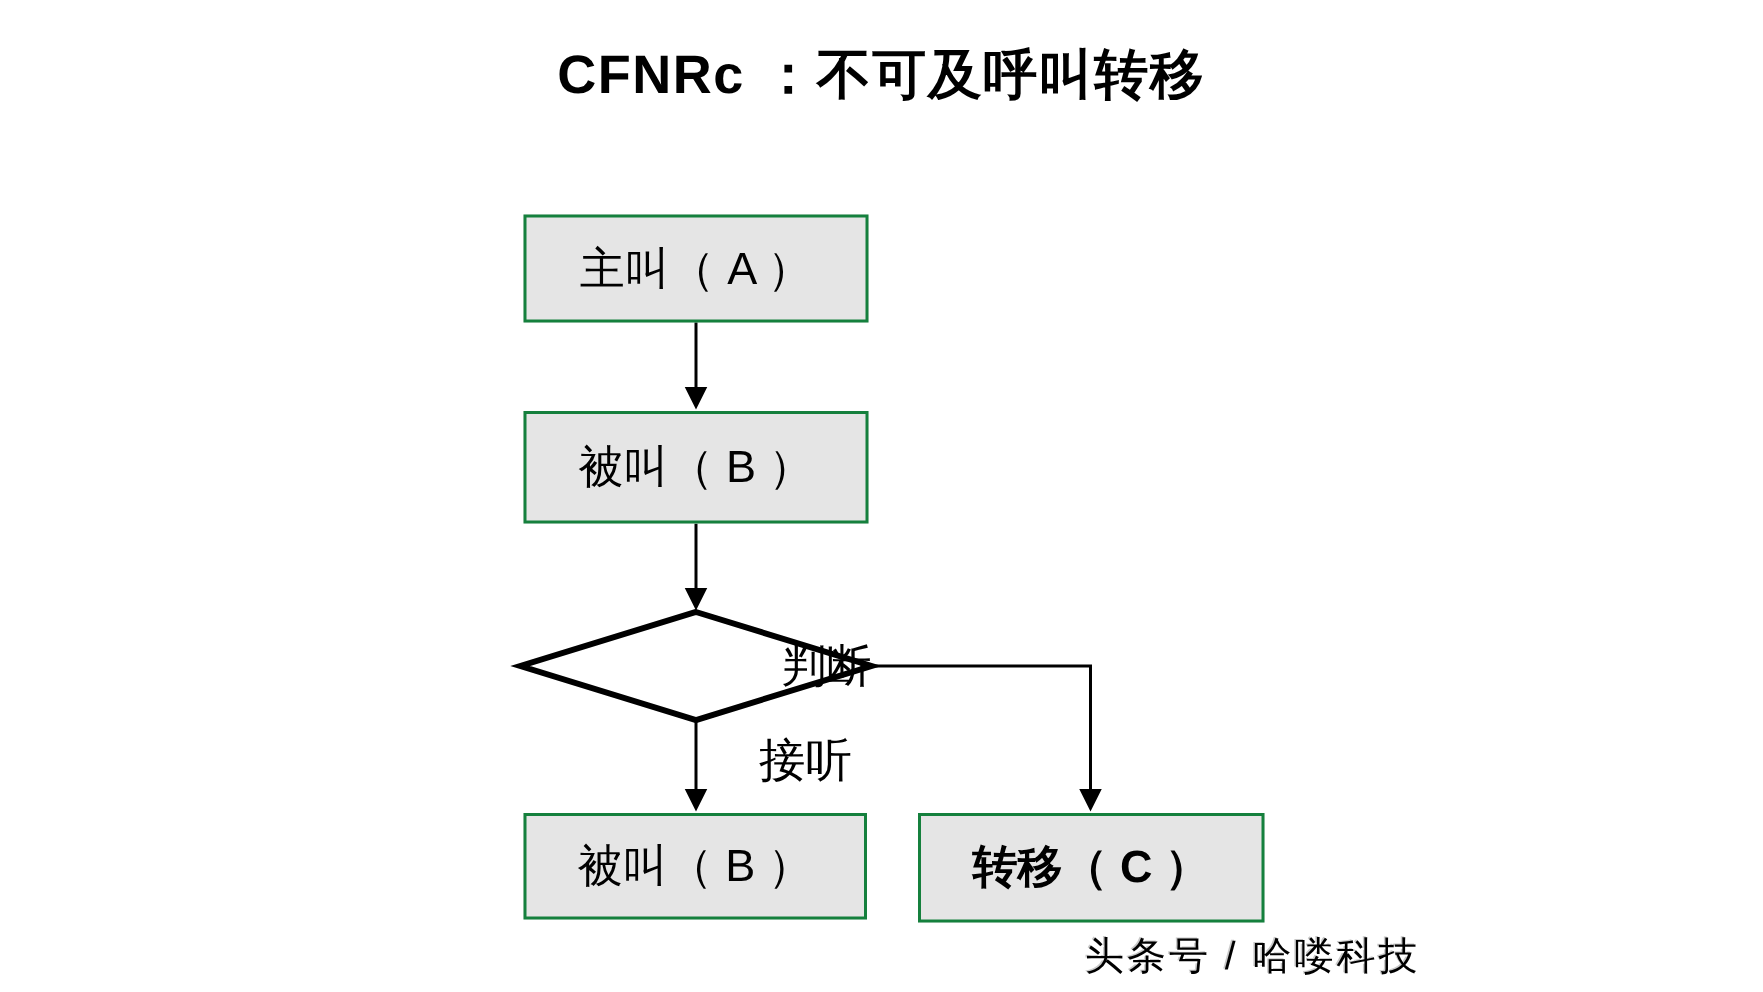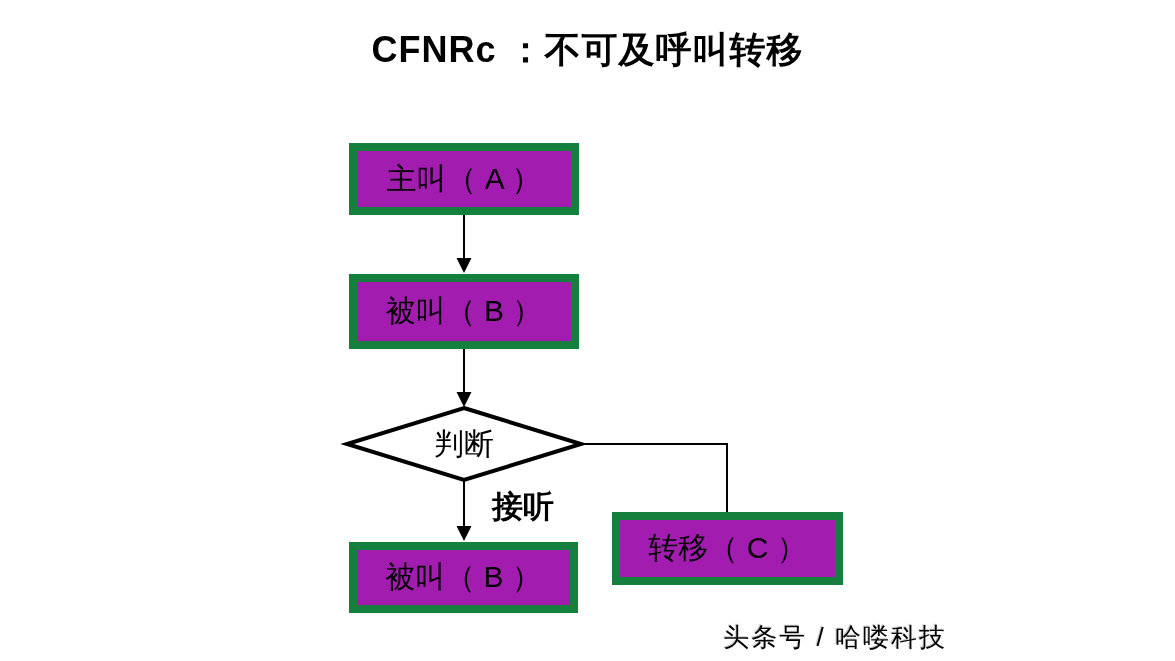--- a/index.html
+++ b/index.html
@@ -29,52 +29,52 @@
   svg.connectors {
     position: absolute;
     left: 0;
     top: 0;
     width: 1175px;
     height: 661px;
   }
   .node {
     position: absolute;
     box-sizing: border-box;
-    border: 8px solid #15803d;
-    background: #a21caf;
+    border: 2px solid #15803d;
+    background: #e5e5e5;
     display: flex;
     align-items: center;
     justify-content: center;
     font-size: 30px;
     color: #000000;
     white-space: nowrap;
   }
   #box-caller-a  { left: 349px; top: 143px; width: 230px; height: 72px; }
   #box-callee-b  { left: 349px; top: 274px; width: 230px; height: 75px; }
   #box-callee-b2 { left: 349px; top: 542px; width: 229px; height: 71px; }
-  #box-forward-c { left: 612px; top: 512px; width: 231px; height: 73px; }
+  #box-forward-c { left: 612px; top: 542px; width: 231px; height: 73px; font-weight: bold; }
   .diamond-label {
     position: absolute;
     left: 347px;
     top: 408px;
     width: 234px;
     height: 72px;
     display: flex;
     align-items: center;
-    justify-content: center;
+    justify-content: flex-end;
     font-size: 30px;
     color: #000000;
   }
   .edge-label {
     position: absolute;
     font-size: 31px;
     color: #000000;
     white-space: nowrap;
   }
-  #label-answer   { left: 492px; top: 486px; font-weight: bold; }
+  #label-answer   { left: 506px; top: 486px; }
   #label-poweroff { left: 750px; top: 486px; }
   .watermark {
     position: absolute;
     right: 6px;
     bottom: 6px;
     font-size: 26px;
     letter-spacing: 2px;
     color: #000000;
     text-shadow: 1px 1px 0 #ffffff, -1px -1px 0 #c9c9c9;
     white-space: nowrap;

